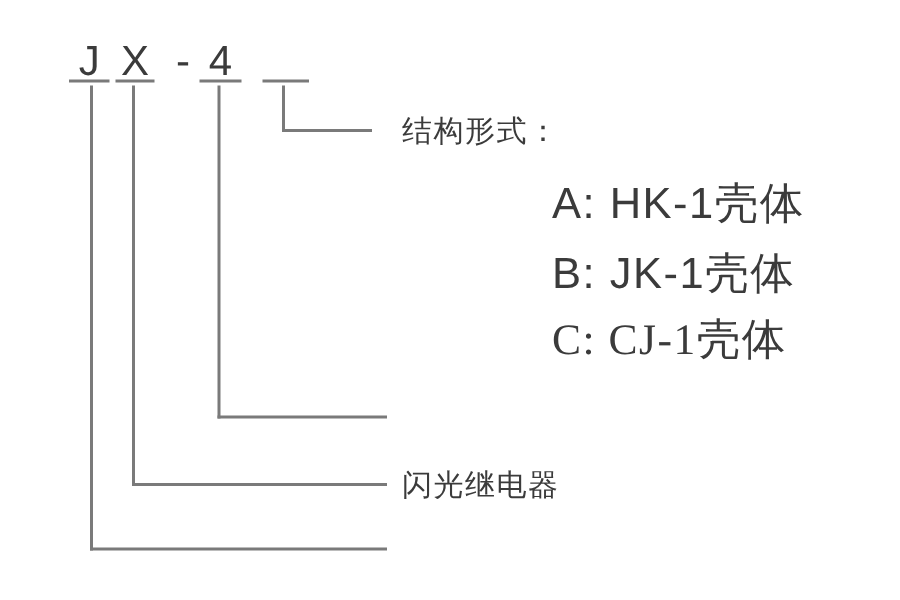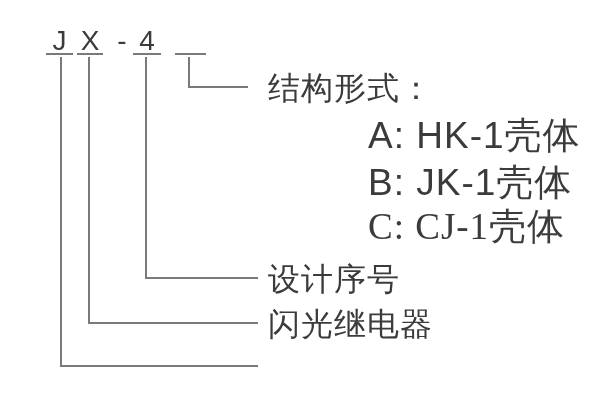--- a/index.html
+++ b/index.html
@@ -37,30 +37,30 @@
     width: 2px;
     background: var(--line-color);
   }
   .hline {
     position: absolute;
     height: 2px;
     background: var(--line-color);
   }
   .callout-label {
     position: absolute;
-    font-size: 32px;
+    font-size: 20px;
     line-height: 32px;
     letter-spacing: 1px;
     color: var(--text-color);
     white-space: nowrap;
   }
   .option-label {
     position: absolute;
     left: 368px;
-    font-size: 37px;
+    font-size: 29px;
     line-height: 32px;
     letter-spacing: 1px;
     color: var(--text-color);
     white-space: nowrap;
   }
 </style>
 </head>
 <body>
 
 <div class="canvas">
@@ -86,16 +86,15 @@
 
   <div class="vline" style="left:60px; top:57px; height:310px;"></div>
   <div class="hline" style="left:60px; top:365px; width:198px;"></div>
 
   <div class="callout-label" style="left:268px; top:72px;">结构形式：</div>
 
   <div class="option-label" style="top:120px;">A: HK-1壳体</div>
   <div class="option-label" style="top:167px;">B: JK-1壳体</div>
   <div class="option-label" style="top:211px;font-family:Liberation Serif, serif;">C: CJ-1壳体</div>
 
-  <div class="callout-label" style="left:268px; top:263px;">设计序号</div>
   <div class="callout-label" style="left:268px; top:308px;">闪光继电器</div>
 
 </div>
 
 </body></html>

